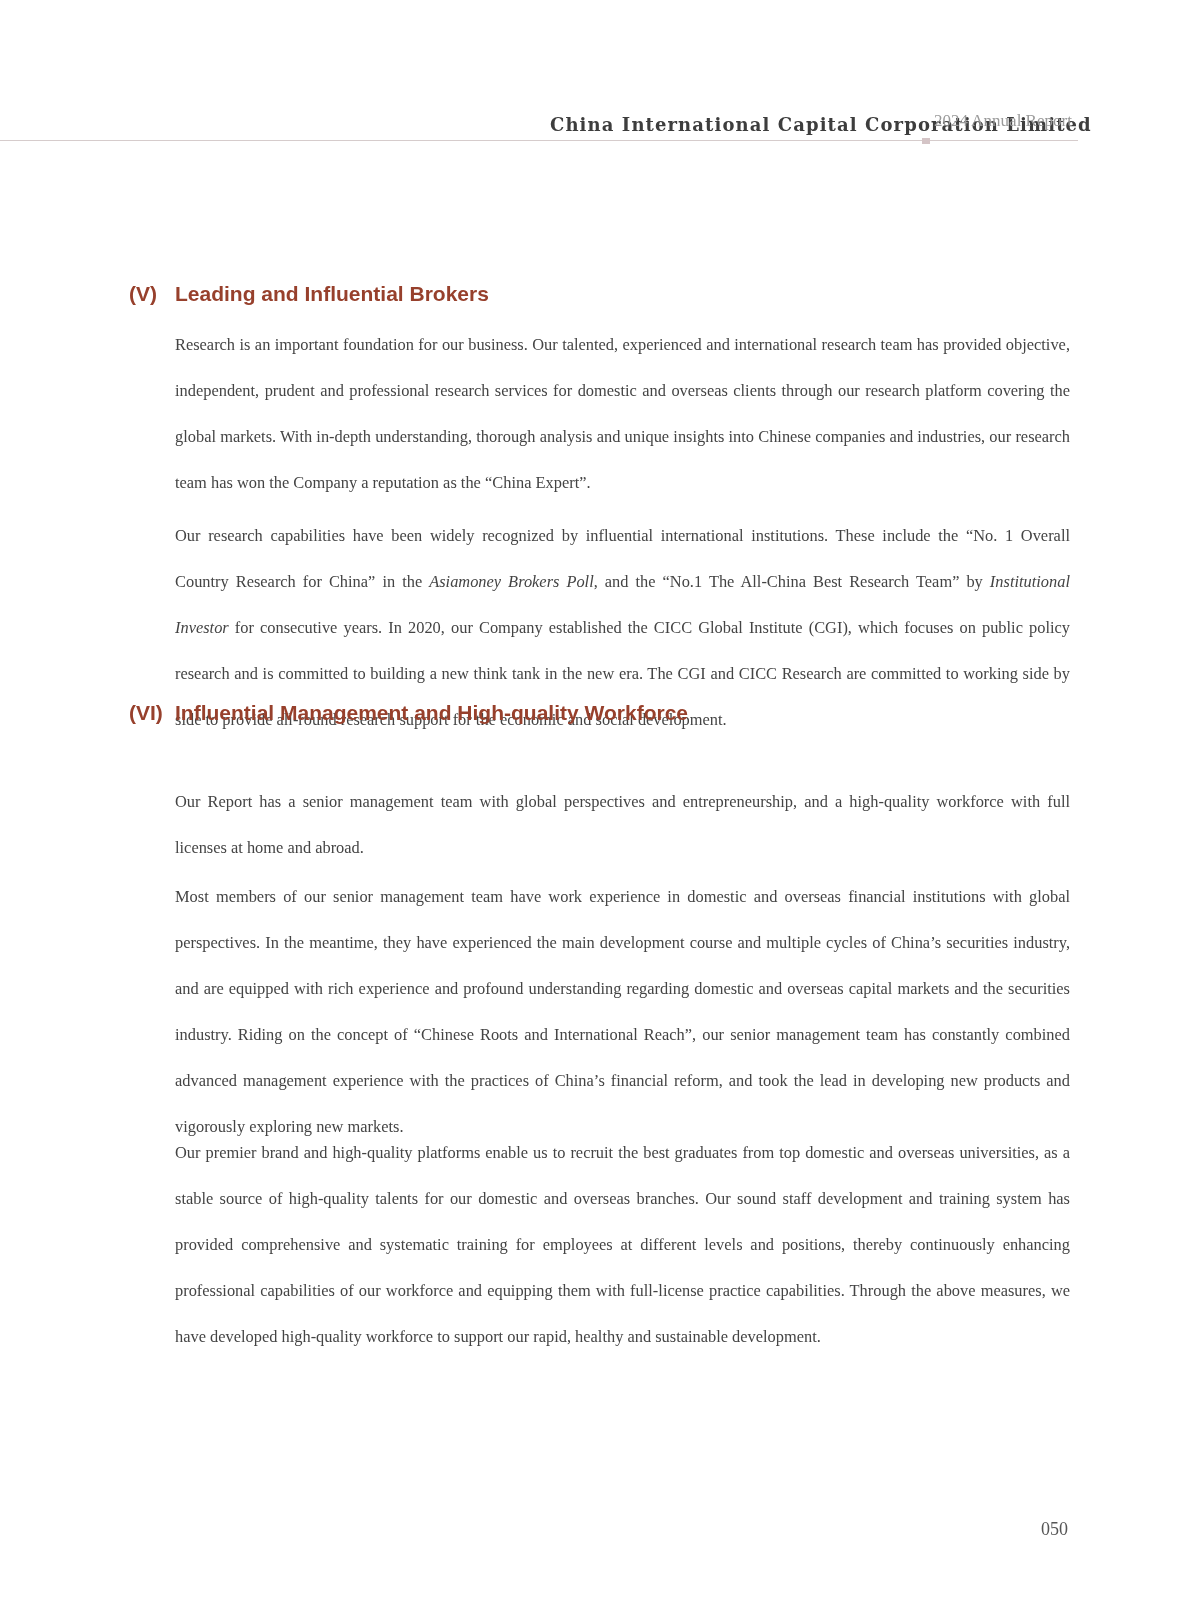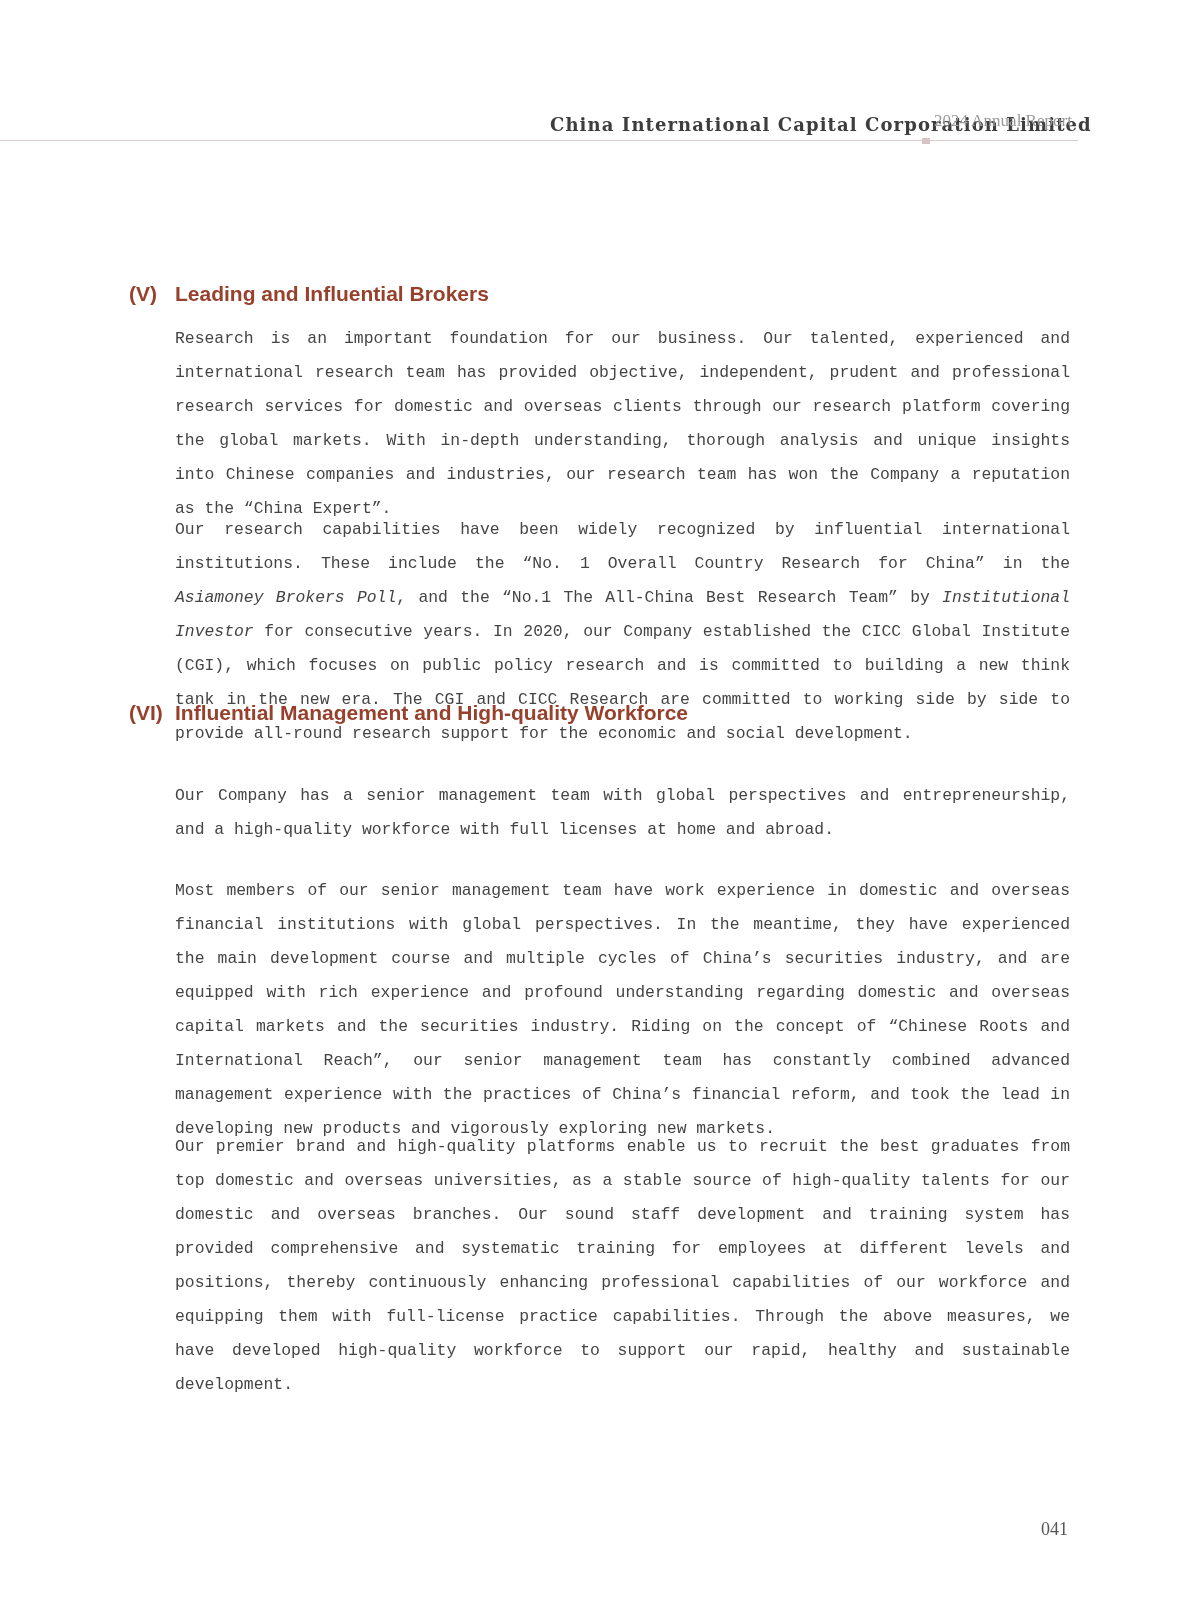--- a/index.html
+++ b/index.html
@@ -20,21 +20,21 @@
       font-family: "Liberation Serif", serif; font-size: 17px; color: #9a9a9a;
     }
     .section-head {
       position: absolute; left: 129px;
       font-family: "Liberation Sans", sans-serif; font-weight: bold; font-size: 21px; color: #97402c;
       display: flex;
     }
     .section-head .num { width: 46px; display: inline-block; }
     .para {
       position: absolute; left: 175px; width: 895px;
-      font-family: Liberation Mono, monospace; font-size: 16.4px; line-height: 34px; color: #444;
+      font-family: Liberation Serif, serif; font-size: 16.4px; line-height: 46px; color: #444;
       text-align: justify; margin: 0;
     }
     .para i { font-style: italic; }
     .page-number {
       position: absolute; left: 1041px; top: 1519px;
       font-family: "Liberation Serif", serif; font-size: 18px; color: #555;
     }
   </style>
 </head>
 <body>
@@ -48,17 +48,17 @@
   <span class="num">(V)</span>
   <span>Leading and Influential Brokers</span>
 </div>
 <p class="para" style="top:322px;">Research is an important foundation for our business. Our talented, experienced and international research team has provided objective, independent, prudent and professional research services for domestic and overseas clients through our research platform covering the global markets. With in-depth understanding, thorough analysis and unique insights into Chinese companies and industries, our research team has won the Company a reputation as the “China Expert”.</p>
 <p class="para" style="top:513px;"><span>Our research capabilities have been widely recognized by influential international institutions. These include the “No. 1 Overall Country Research for China” in the </span><i>Asiamoney Brokers Poll</i><span>, and the “No.1 The All-China Best Research Team” by </span><i>Institutional Investor</i><span> for consecutive years. In 2020, our Company established the CICC Global Institute (CGI), which focuses on public policy research and is committed to building a new think tank in the new era. The CGI and CICC Research are committed to working side by side to provide all-round research support for the economic and social development.</span></p>
 
 <div class="section-head" style="top:701px;">
   <span class="num">(VI)</span>
   <span>Influential Management and High-quality Workforce</span>
 </div>
-<p class="para" style="top:779px;">Our Company has a senior management team with global perspectives and entrepreneurship, and a high-quality workforce with full licenses at home and abroad.</p>
+<p class="para" style="top:779px;">Our Report has a senior management team with global perspectives and entrepreneurship, and a high-quality workforce with full licenses at home and abroad.</p>
 <p class="para" style="top:874px;">Most members of our senior management team have work experience in domestic and overseas financial institutions with global perspectives. In the meantime, they have experienced the main development course and multiple cycles of China’s securities industry, and are equipped with rich experience and profound understanding regarding domestic and overseas capital markets and the securities industry. Riding on the concept of “Chinese Roots and International Reach”, our senior management team has constantly combined advanced management experience with the practices of China’s financial reform, and took the lead in developing new products and vigorously exploring new markets.</p>
 <p class="para" style="top:1130px;">Our premier brand and high-quality platforms enable us to recruit the best graduates from top domestic and overseas universities, as a stable source of high-quality talents for our domestic and overseas branches. Our sound staff development and training system has provided comprehensive and systematic training for employees at different levels and positions, thereby continuously enhancing professional capabilities of our workforce and equipping them with full-license practice capabilities. Through the above measures, we have developed high-quality workforce to support our rapid, healthy and sustainable development.</p>
 
-<div class="page-number">041</div>
+<div class="page-number">050</div>
 
 </body></html>

